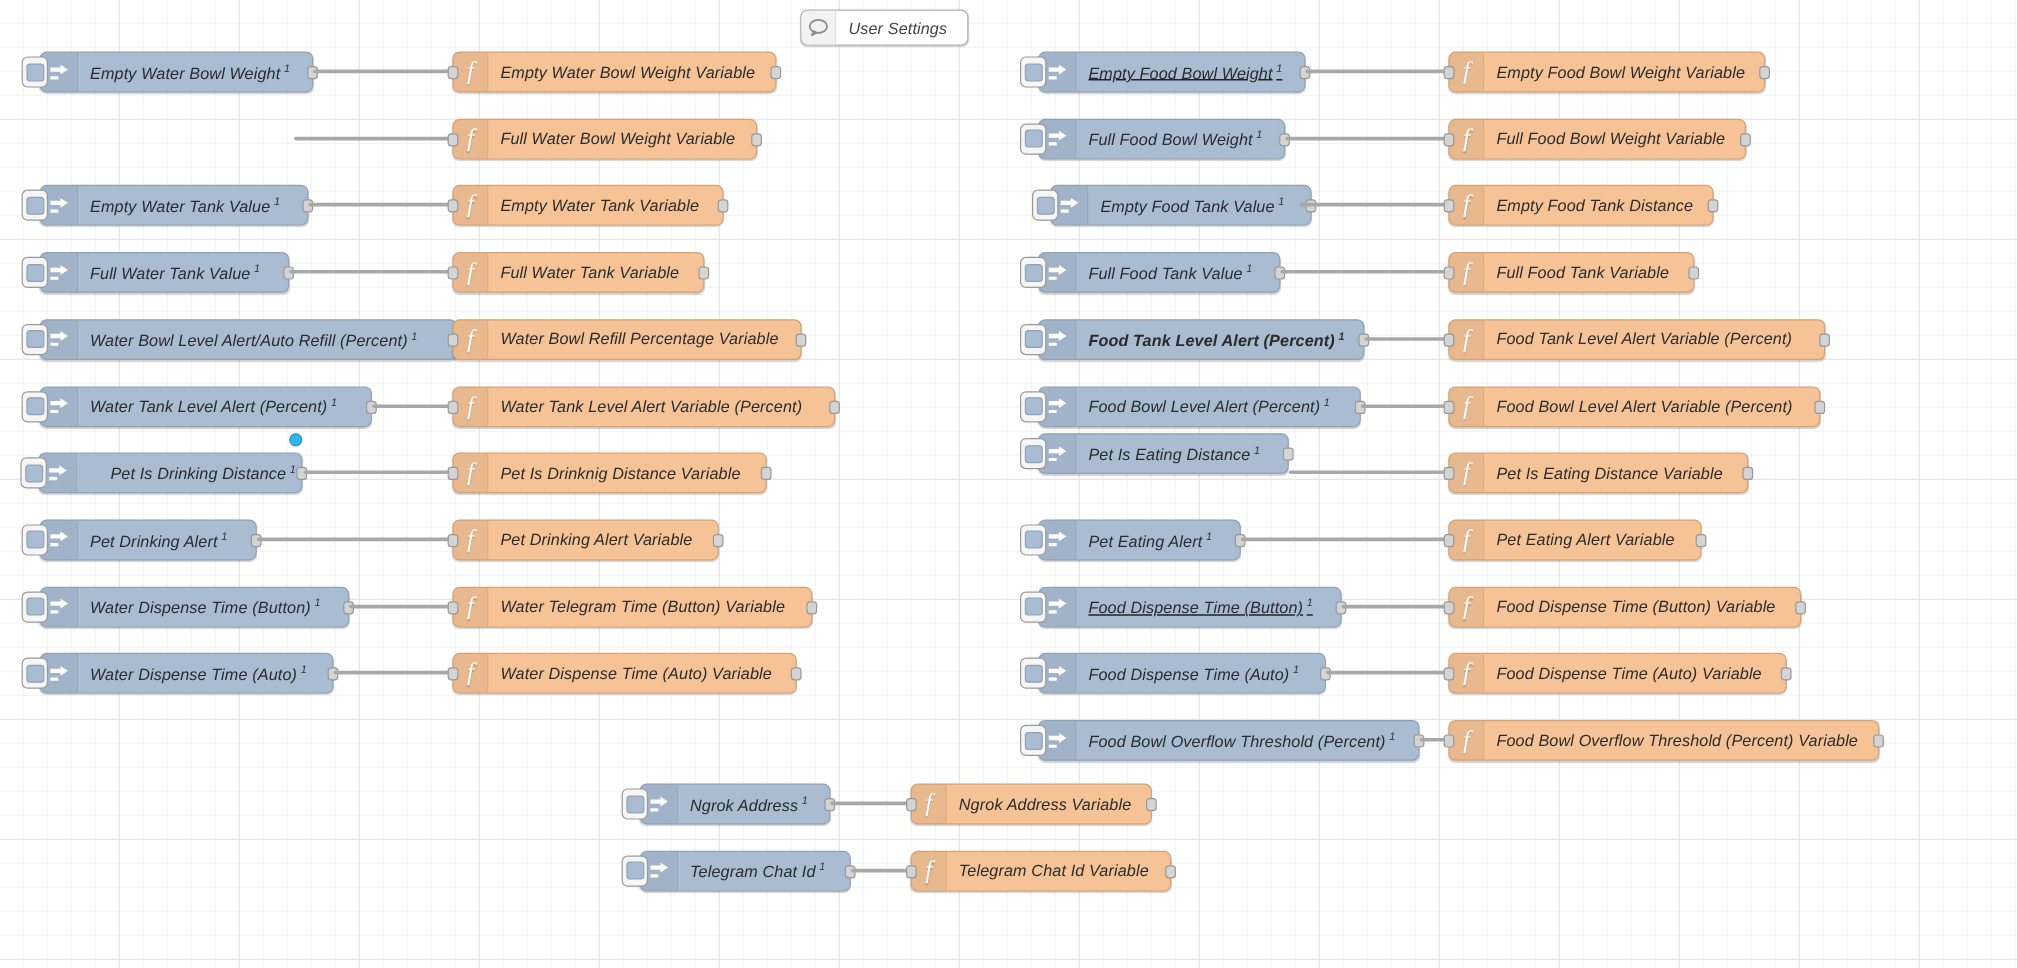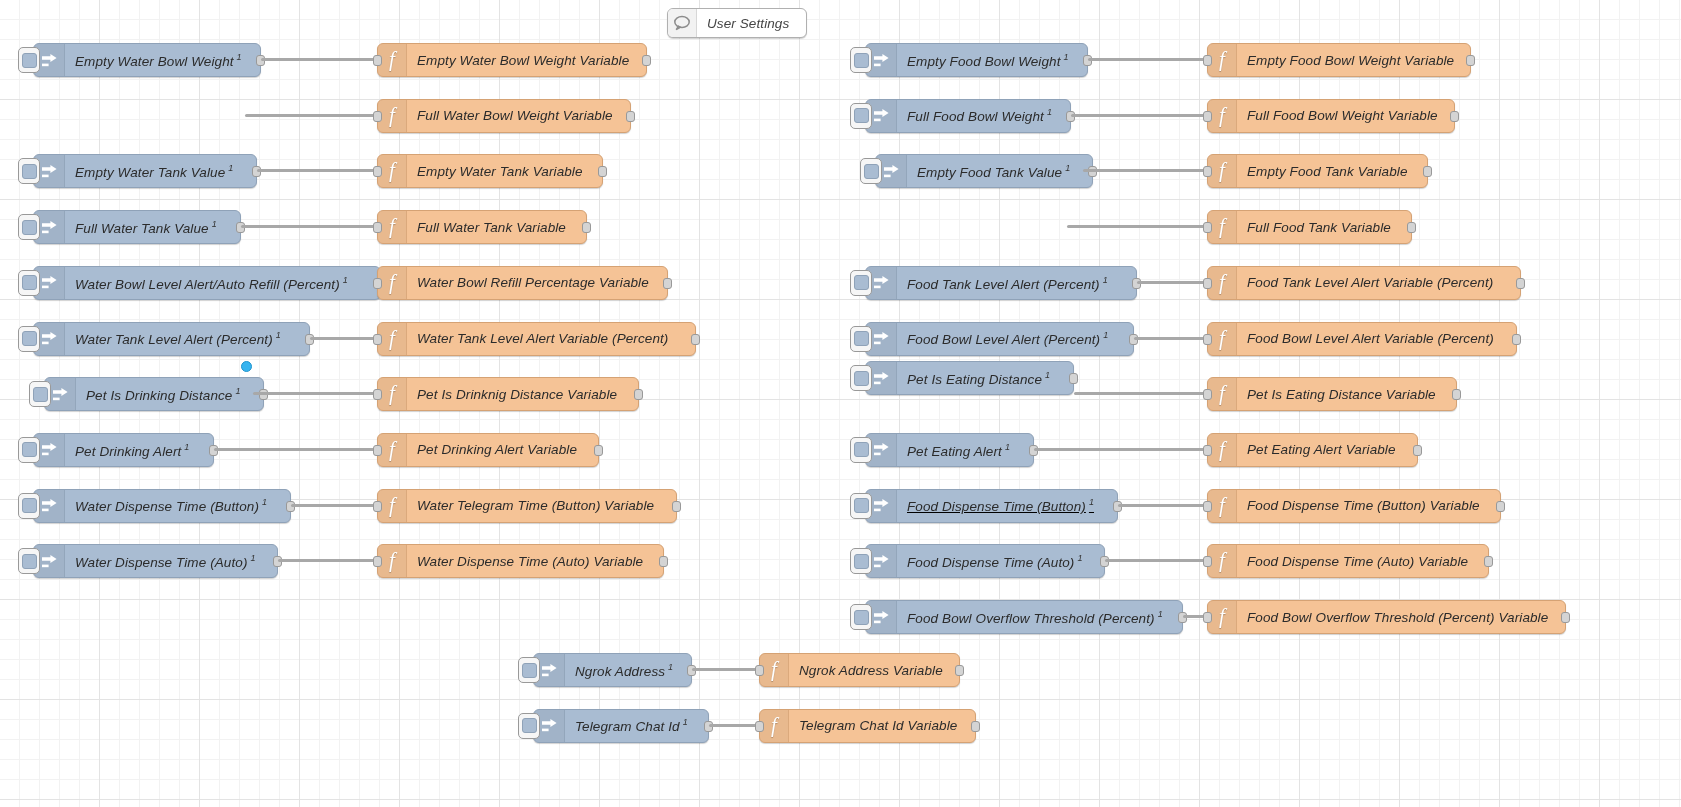--- a/index.html
+++ b/index.html
@@ -268,21 +268,21 @@
     <div class="wire" style="left: 310.3px; top: 336.5px; width: 66.7px;"></div>
     <div class="node fn" style="left: 377px; top: 321.5px; width: 319px;">
       <div class="ico">
         <span>f</span>
       </div>
       <div class="label">Water Tank Level Alert Variable (Percent)</div>
       <div class="port in"></div>
       <div class="port out"></div>
     </div>
     <div class="dot" style="left: 240.8px; top: 361.2px;"></div>
-    <div class="node inject" style="left: 44px; top: 377.2px; width: 219.8px;">
+    <div class="node inject" style="left: 32px; top: 377.2px; width: 219.8px; gap: 18px;">
       <div class="btn">
         <i></i>
       </div>
       <div class="ico">
         <svg width="17" height="15" viewBox="0 0 17 15">
           <path d="M1 3.2 h8.4 V0.9 L15.6 5 L9.4 9.1 V6.8 H1 Z" fill="#ffffff"></path>
           <path d="M1 10.6 h6.6 v2.6 H1 Z" fill="#ffffff"></path>
         </svg>
       </div>
       <div class="label">Pet Is Drinking Distance<span class="sup">1</span></div>
@@ -356,21 +356,21 @@
     </div>
     <div class="wire" style="left: 278.4px; top: 559.3px; width: 98.6px;"></div>
     <div class="node fn" style="left: 377px; top: 544.3px; width: 287.1px;">
       <div class="ico">
         <span>f</span>
       </div>
       <div class="label">Water Dispense Time (Auto) Variable</div>
       <div class="port in"></div>
       <div class="port out"></div>
     </div>
-    <div class="node inject" style="left: 865px; top: 43px; width: 222.5px;">
+    <div class="node inject" style="left: 865px; top: 43px; width: 222.5px; text-decoration: underline;">
       <div class="btn">
         <i></i>
       </div>
       <div class="ico">
         <svg width="17" height="15" viewBox="0 0 17 15">
           <path d="M1 3.2 h8.4 V0.9 L15.6 5 L9.4 9.1 V6.8 H1 Z" fill="#ffffff"></path>
           <path d="M1 10.6 h6.6 v2.6 H1 Z" fill="#ffffff"></path>
         </svg>
       </div>
       <div class="label">Empty Food Bowl Weight<span class="sup">1</span></div>
@@ -418,34 +418,47 @@
         </svg>
       </div>
       <div class="label">Empty Food Tank Value<span class="sup">1</span></div>
       <div class="port out"></div>
     </div>
     <div class="wire" style="left: 1083.3px; top: 169.4px; width: 123.7px;"></div>
     <div class="node fn" style="left: 1207px; top: 154.4px; width: 220.8px;">
       <div class="ico">
         <span>f</span>
       </div>
-      <div class="label">Empty Food Tank Variable</div>
-      <div class="port in"></div>
+      <div class="label">Empty Food Tank Distance</div>
+      <div class="port in"></div>
+      <div class="port out"></div>
+    </div>
+    <div class="node inject" style="left: 865px; top: 210.1px; width: 202.2px;">
+      <div class="btn">
+        <i></i>
+      </div>
+      <div class="ico">
+        <svg width="17" height="15" viewBox="0 0 17 15">
+          <path d="M1 3.2 h8.4 V0.9 L15.6 5 L9.4 9.1 V6.8 H1 Z" fill="#ffffff"></path>
+          <path d="M1 10.6 h6.6 v2.6 H1 Z" fill="#ffffff"></path>
+        </svg>
+      </div>
+      <div class="label">Full Food Tank Value<span class="sup">1</span></div>
       <div class="port out"></div>
     </div>
     <div class="wire" style="left: 1067.2px; top: 225.1px; width: 139.8px;"></div>
     <div class="node fn" style="left: 1207px; top: 210.1px; width: 204.7px;">
       <div class="ico">
         <span>f</span>
       </div>
       <div class="label">Full Food Tank Variable</div>
       <div class="port in"></div>
       <div class="port out"></div>
     </div>
-    <div class="node inject" style="left: 865px; top: 265.8px; width: 271.9px;">
+    <div class="node inject" style="left: 865px; top: 265.8px; width: 271.9px; font-weight: bold;">
       <div class="btn">
         <i></i>
       </div>
       <div class="ico">
         <svg width="17" height="15" viewBox="0 0 17 15">
           <path d="M1 3.2 h8.4 V0.9 L15.6 5 L9.4 9.1 V6.8 H1 Z" fill="#ffffff"></path>
           <path d="M1 10.6 h6.6 v2.6 H1 Z" fill="#ffffff"></path>
         </svg>
       </div>
       <div class="label">Food Tank Level Alert (Percent)<span class="sup">1</span></div>

